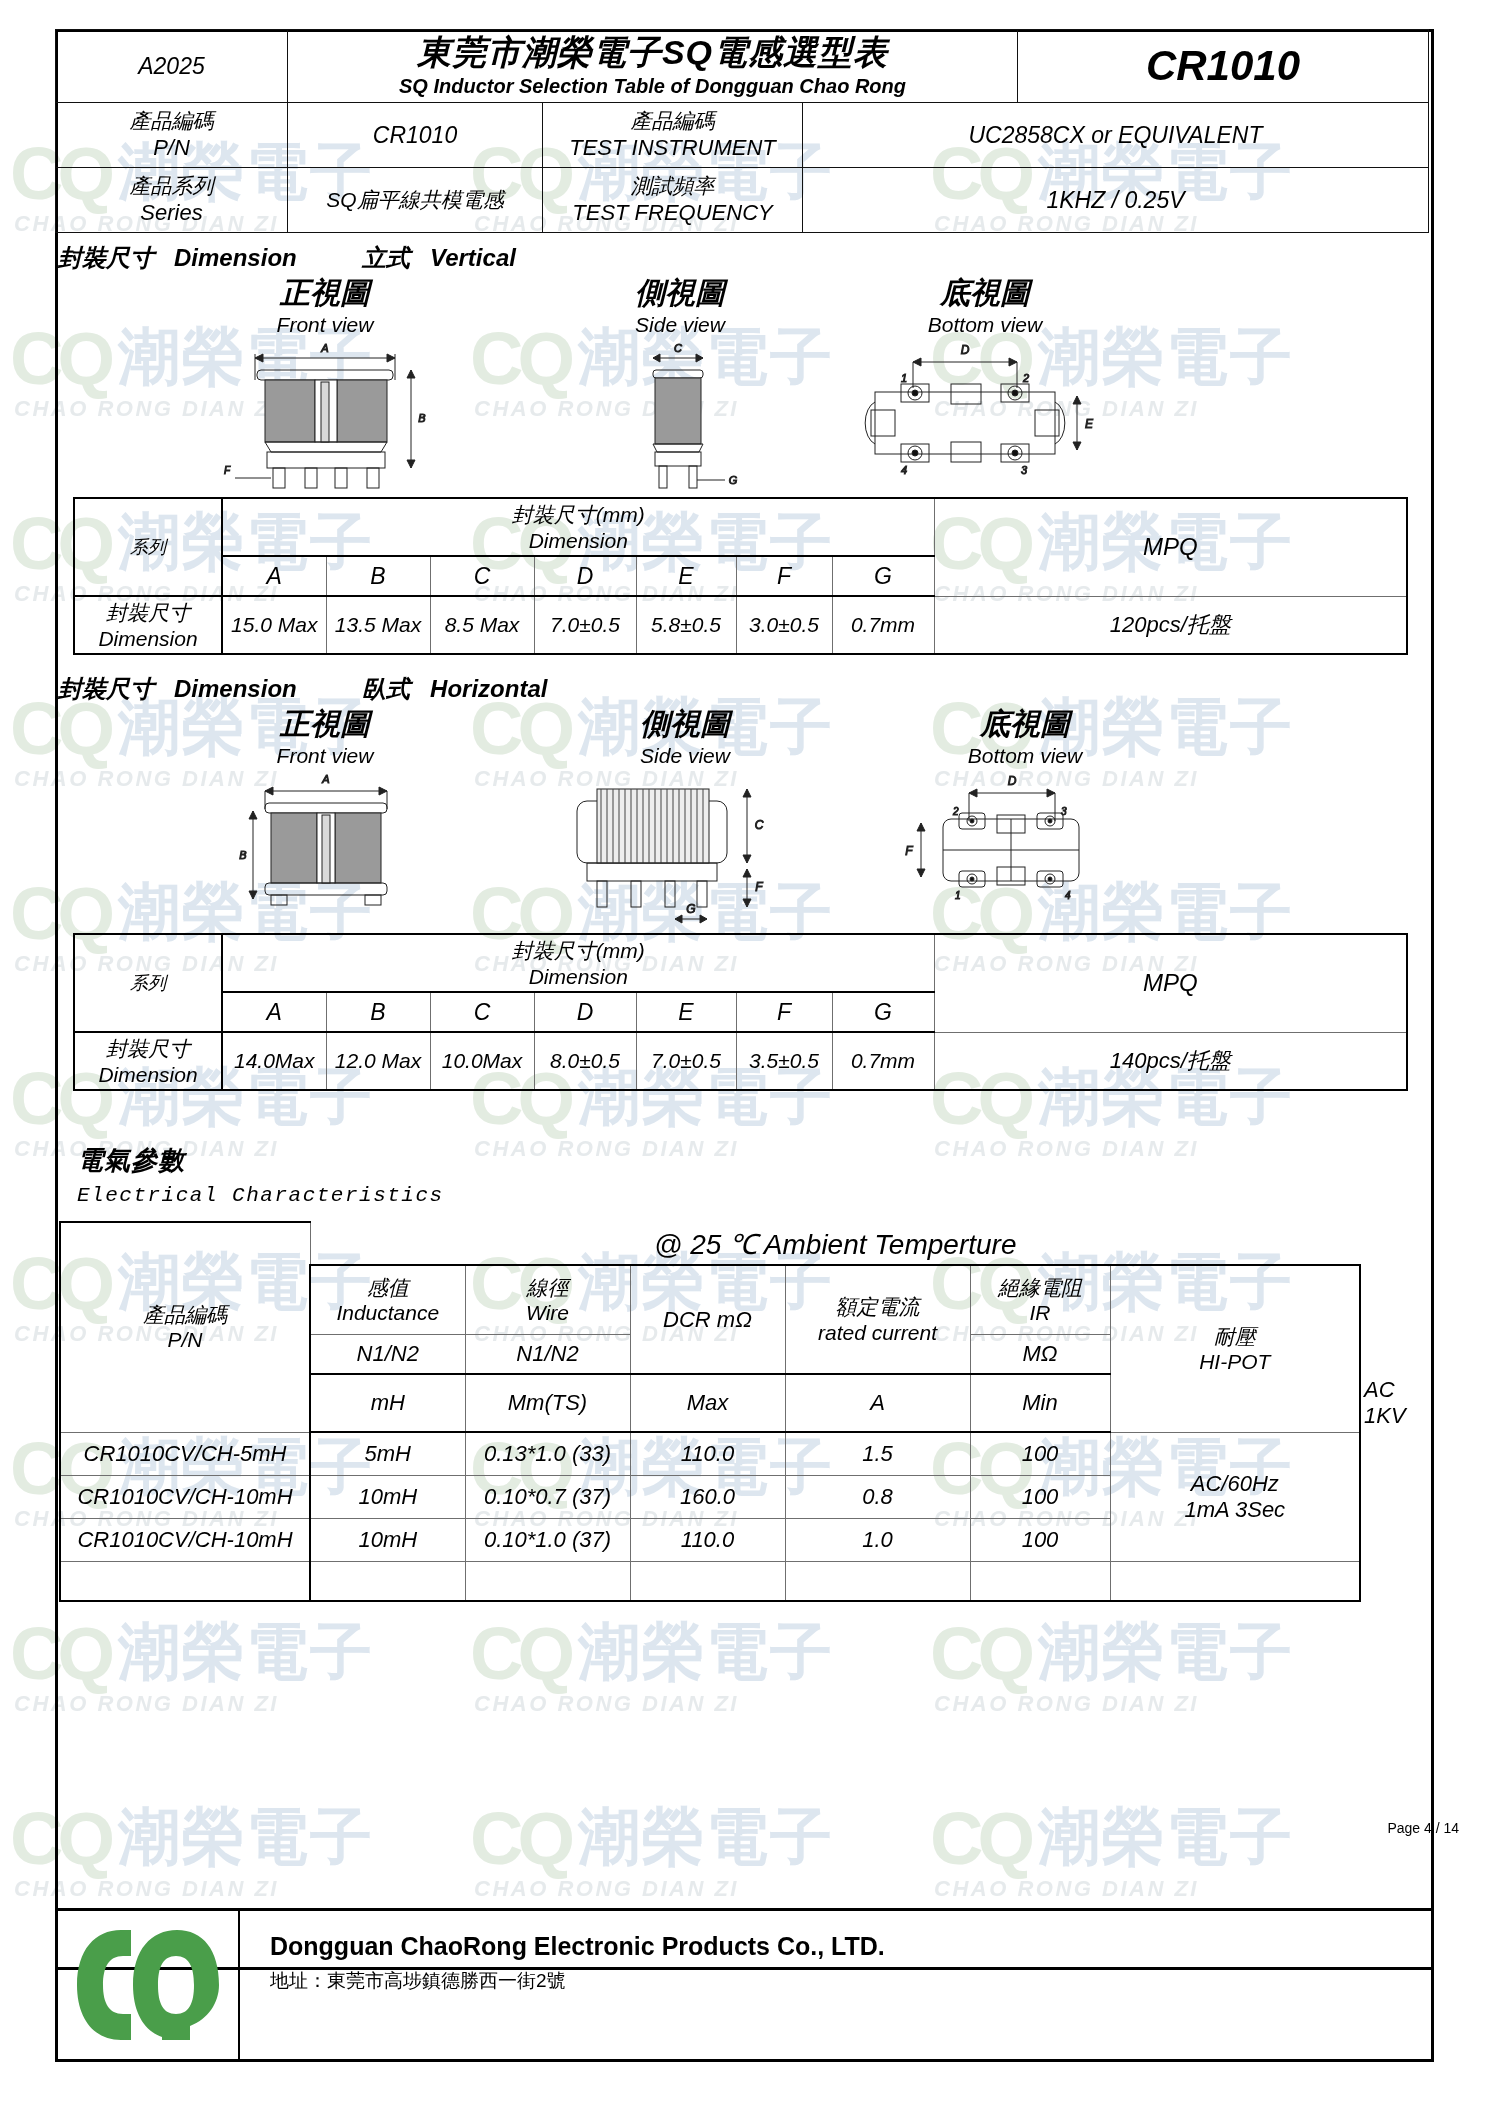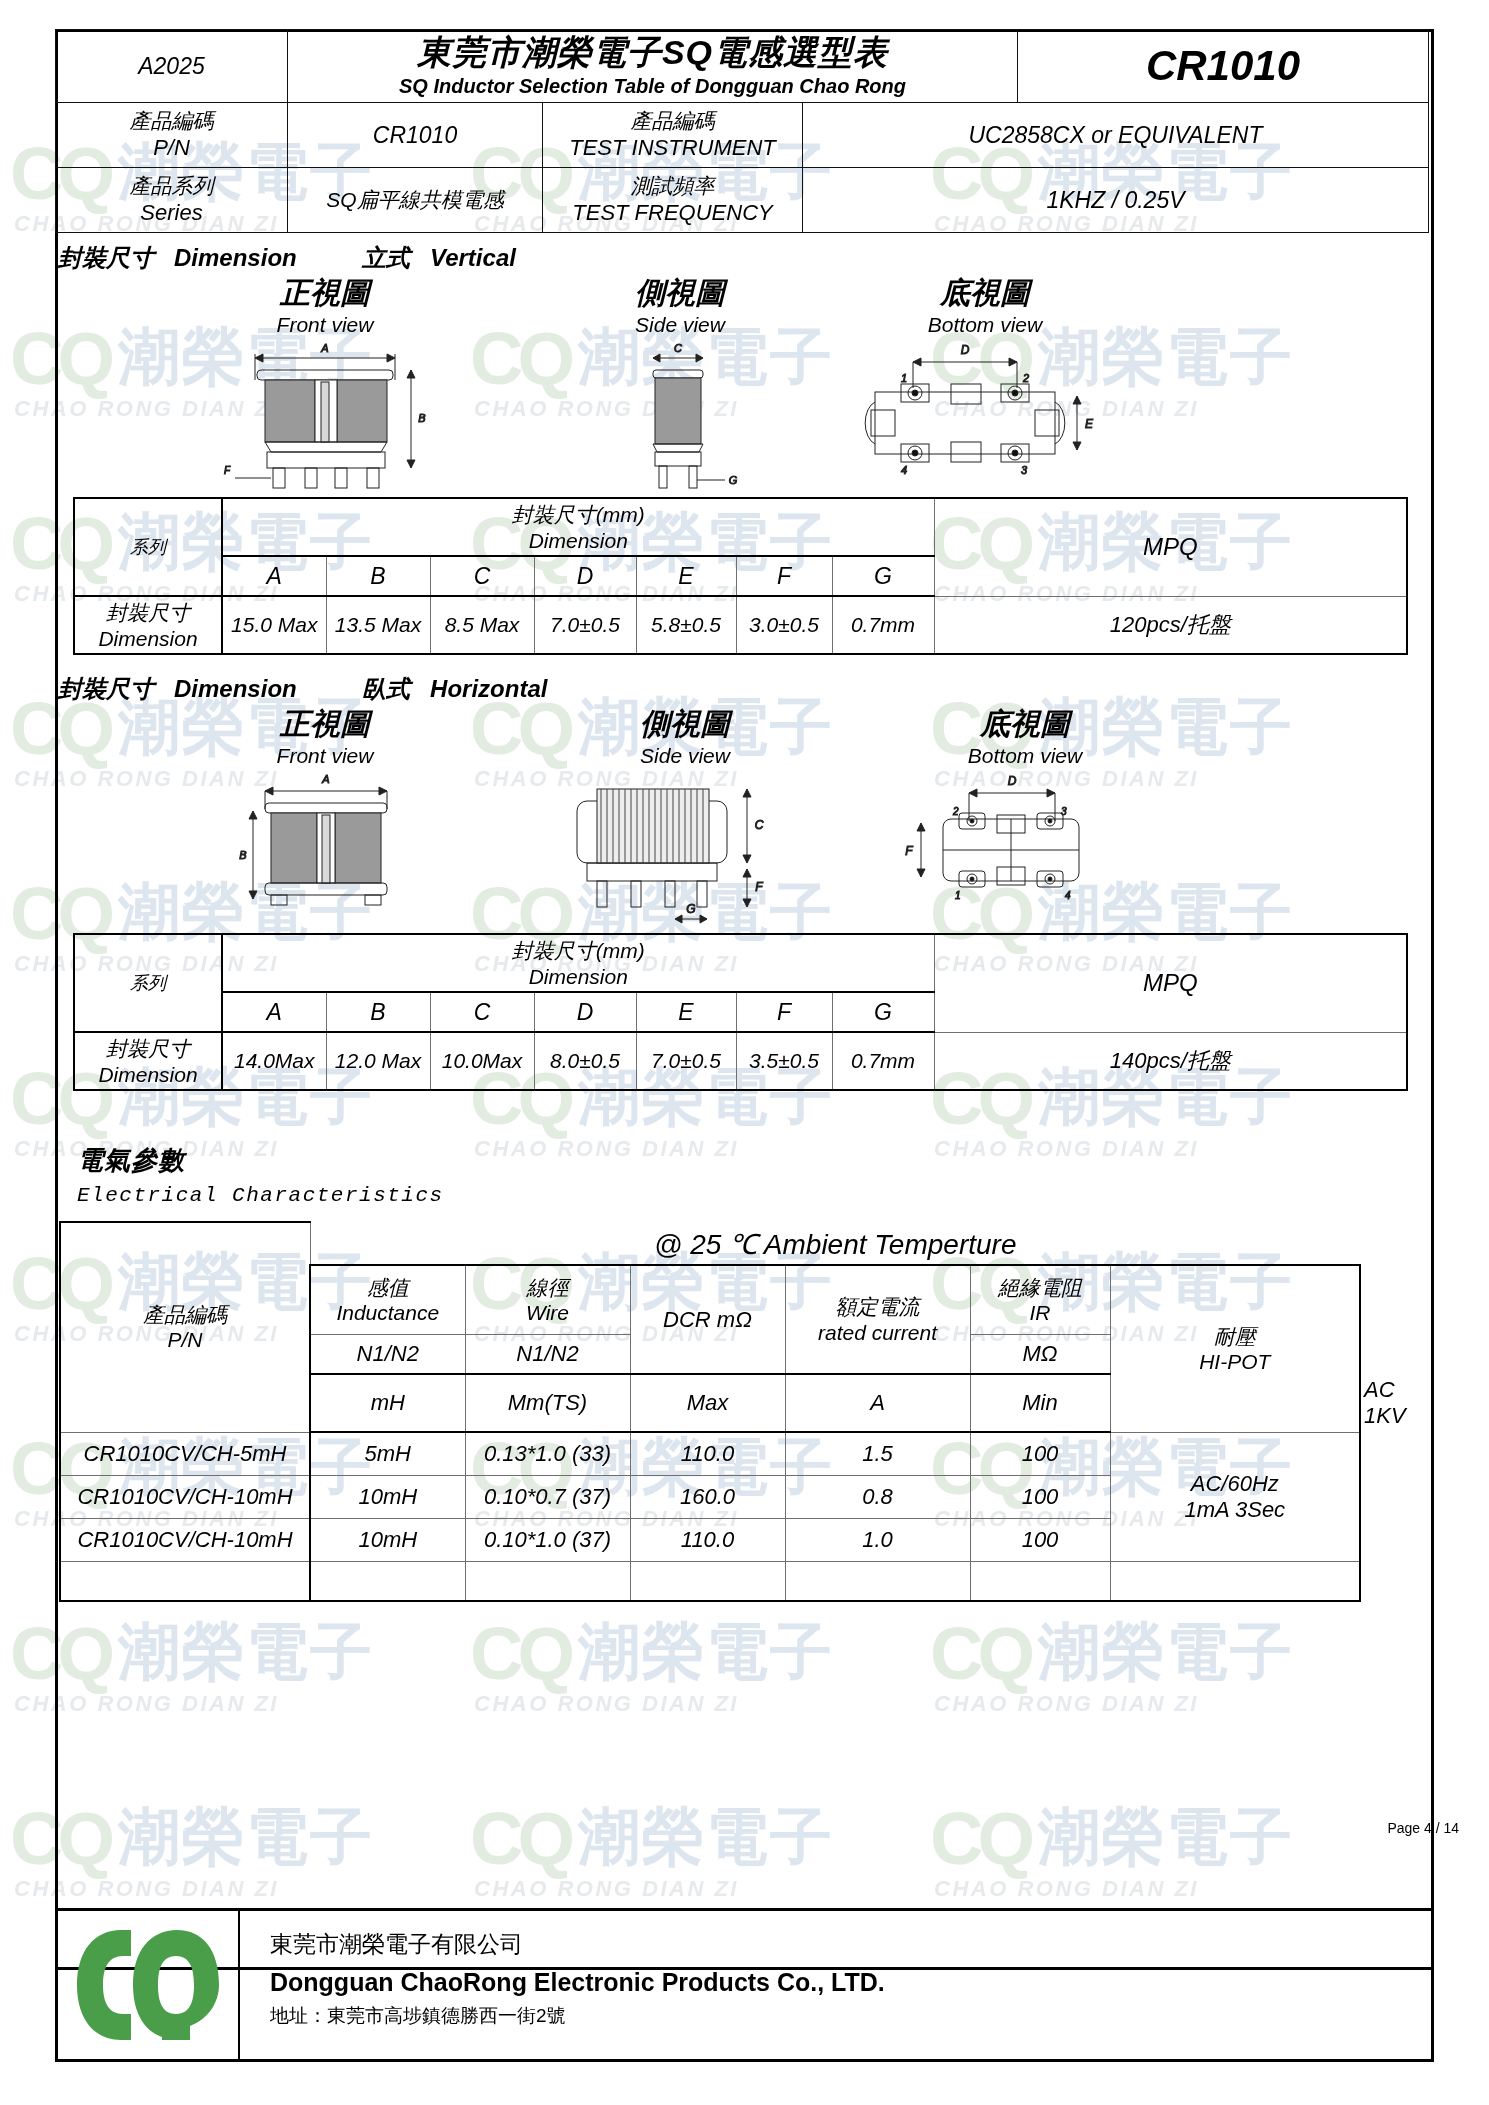--- a/index.html
+++ b/index.html
@@ -901,19 +901,18 @@
   <div class="footer">
     <div class="footer-logo">
       <svg width="150" height="118" viewBox="0 0 150 118">
         <g fill="#4a9e4a">
           <path d="M48 4 C22 4 4 24 4 59 C4 94 22 114 48 114 L58 114 L58 88 L50 88 C36 88 30 77 30 59 C30 41 36 30 50 30 L58 30 L58 4 Z"></path>
           <path d="M104 4 C78 4 60 24 60 59 C60 86 71 105 89 111 L89 114 L117 114 L117 100 C135 93 146 77 146 59 C146 24 130 4 104 4 Z M103 30 C116 30 121 41 121 59 C121 77 116 88 103 88 C90 88 85 77 85 59 C85 41 90 30 103 30 Z"></path>
         </g>
       </svg>
     </div>
     <div class="footer-text">
-      <div class="f-line1">東莞市潮榮電子有限公司</div>
       <div class="f-line2">Dongguan ChaoRong Electronic Products Co., LTD.</div>
       <div class="f-line3">地址：東莞市高埗鎮德勝西一街2號</div>
     </div>
   </div>
 
 </div>
 
 </body></html>

